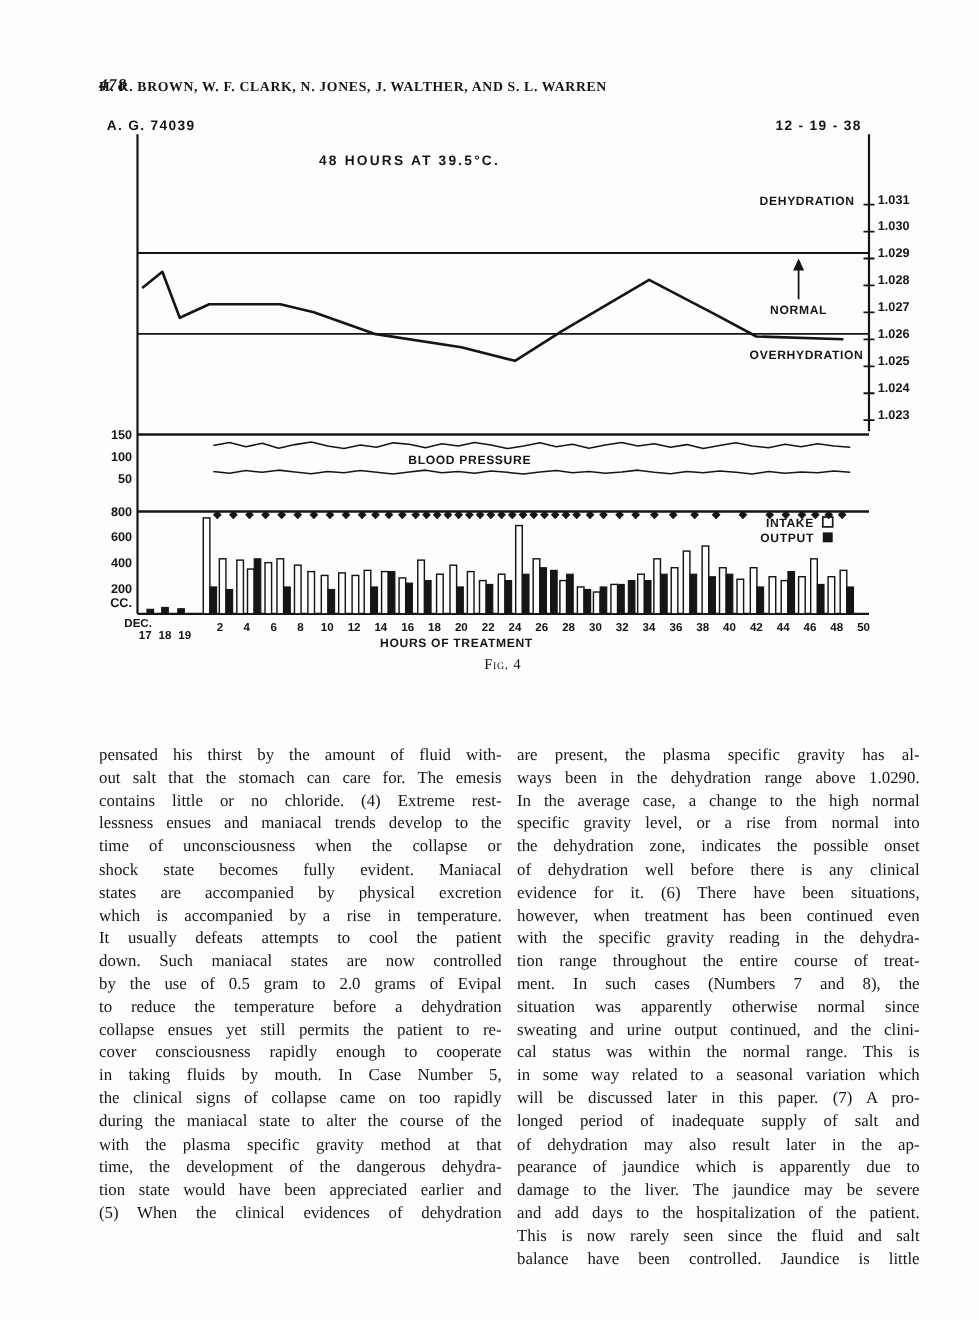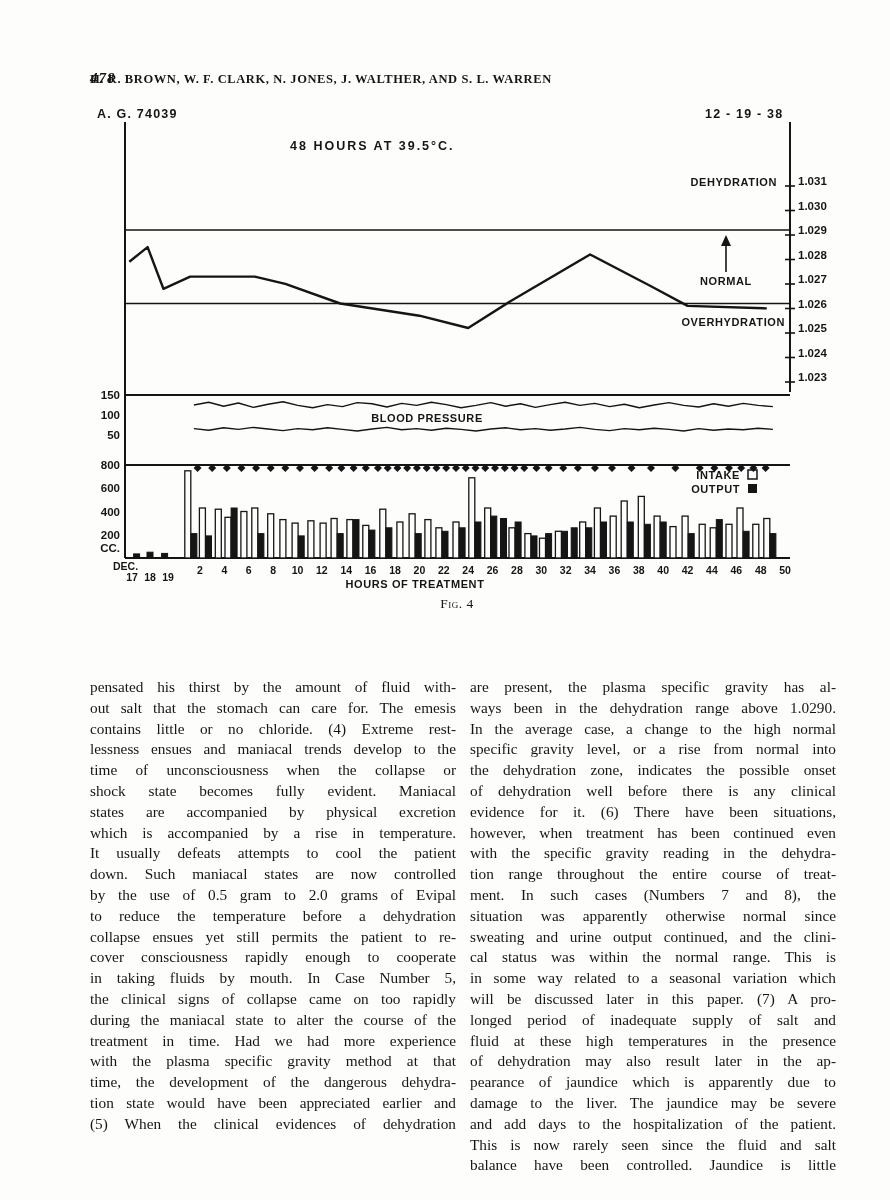--- a/index.html
+++ b/index.html
@@ -276,21 +276,20 @@
     <div class="tline">which is accompanied by a rise in temperature.</div>
     <div class="tline">It usually defeats attempts to cool the patient</div>
     <div class="tline">down.  Such maniacal states are now controlled</div>
     <div class="tline">by the use of 0.5 gram to 2.0 grams of Evipal</div>
     <div class="tline">to reduce the temperature before a dehydration</div>
     <div class="tline">collapse ensues yet still permits the patient to re-</div>
     <div class="tline">cover consciousness rapidly enough to cooperate</div>
     <div class="tline">in taking fluids by mouth.  In Case Number 5,</div>
     <div class="tline">the clinical signs of collapse came on too rapidly</div>
     <div class="tline">during the maniacal state to alter the course of the</div>
-    <div class="tline">treatment in time.  Had we had more experience</div>
     <div class="tline">with the plasma specific gravity method at that</div>
     <div class="tline">time, the development of the dangerous dehydra-</div>
     <div class="tline">tion state would have been appreciated earlier and</div>
     <div class="tline">(5) When the clinical evidences of dehydration</div>
   </div>
 <div class="col col-right" id="col-right">
     <div class="tline">are present, the plasma specific gravity has al-</div>
     <div class="tline">ways been in the dehydration range above 1.0290.</div>
     <div class="tline">In the average case, a change to the high normal</div>
     <div class="tline">specific gravity level, or a rise from normal into</div>
@@ -300,20 +299,19 @@
     <div class="tline">however, when treatment has been continued even</div>
     <div class="tline">with the specific gravity reading in the dehydra-</div>
     <div class="tline">tion range throughout the entire course of treat-</div>
     <div class="tline">ment.  In such cases (Numbers 7 and 8), the</div>
     <div class="tline">situation was apparently otherwise normal since</div>
     <div class="tline">sweating and urine output continued, and the clini-</div>
     <div class="tline">cal status was within the normal range.  This is</div>
     <div class="tline">in some way related to a seasonal variation which</div>
     <div class="tline">will be discussed later in this paper.  (7) A pro-</div>
     <div class="tline">longed period of inadequate supply of salt and</div>
-    <div class="tline">fluid at these high temperatures in the presence</div>
     <div class="tline">of dehydration may also result later in the ap-</div>
     <div class="tline">pearance of jaundice which is apparently due to</div>
     <div class="tline">damage to the liver.  The jaundice may be severe</div>
     <div class="tline">and add days to the hospitalization of the patient.</div>
     <div class="tline">This is now rarely seen since the fluid and salt</div>
     <div class="tline">balance have been controlled.  Jaundice is little</div>
   </div>
 
 </body></html>

